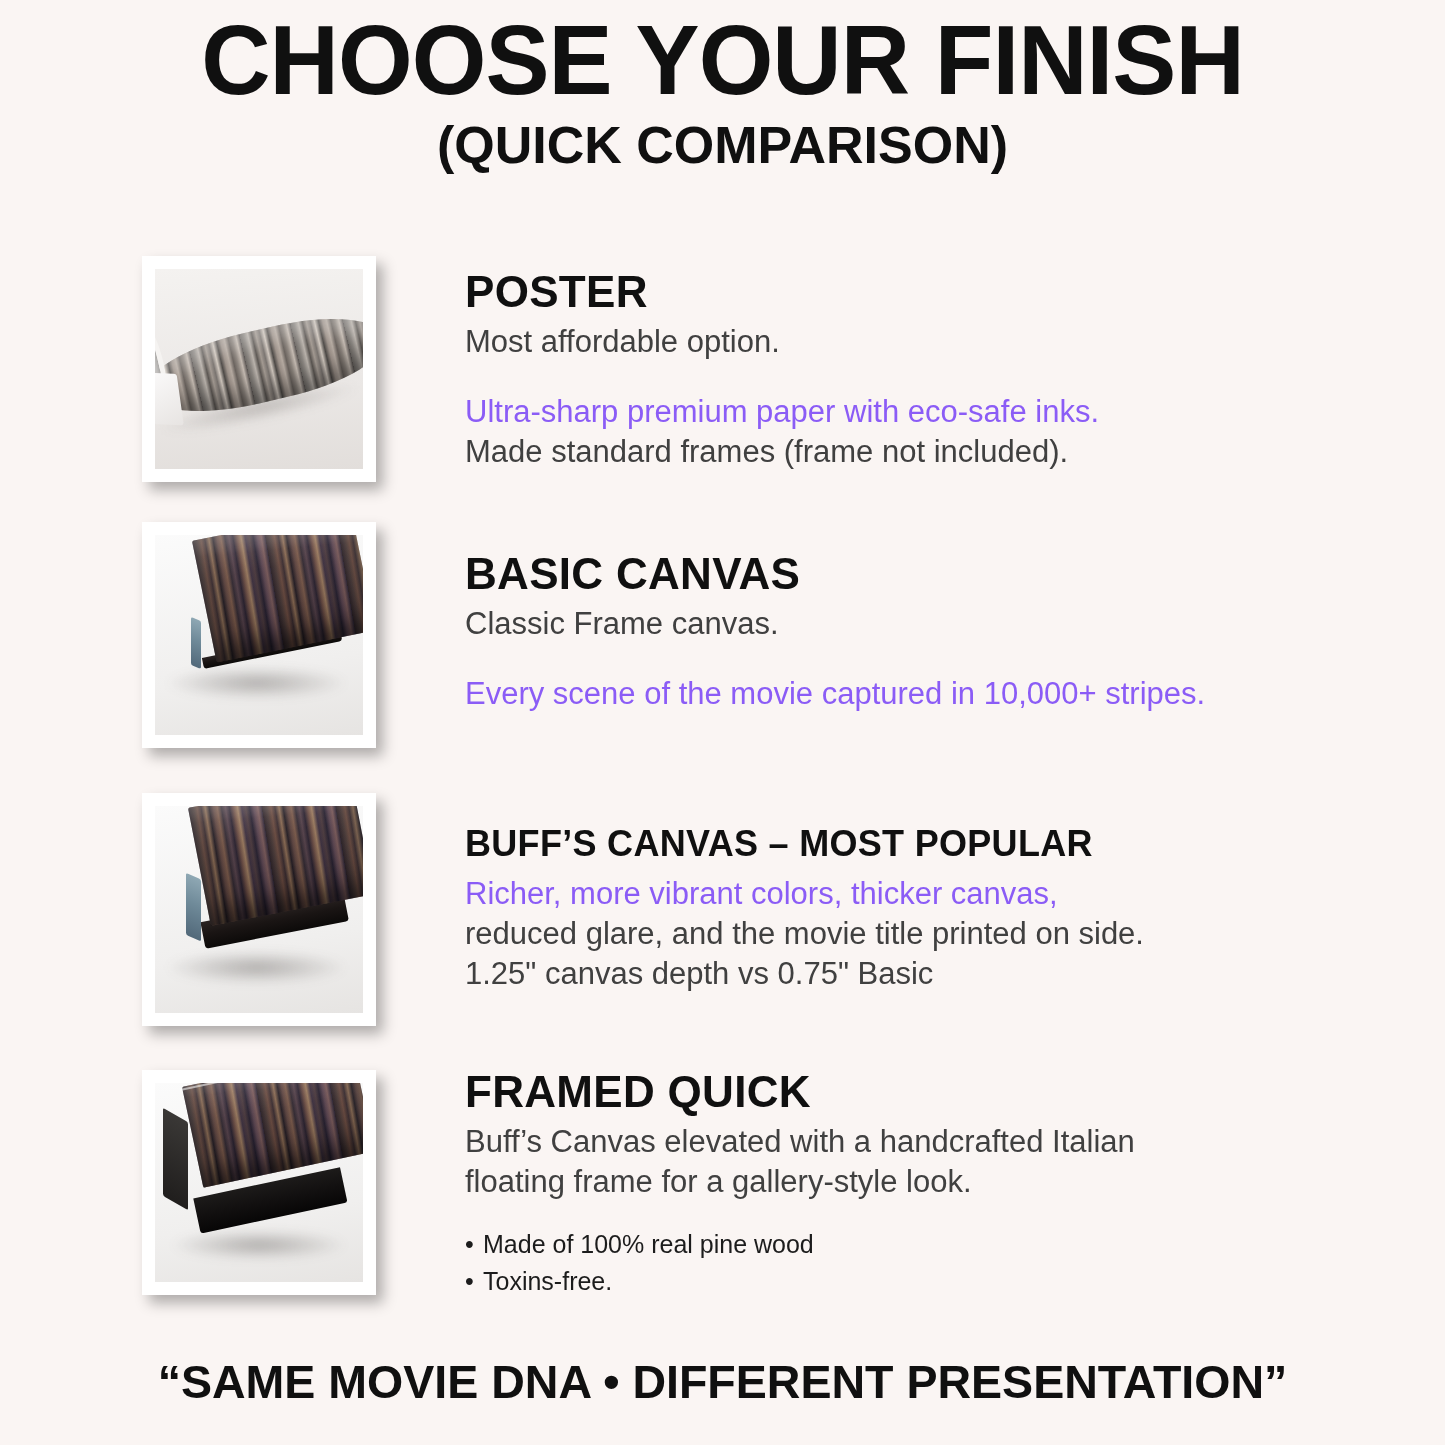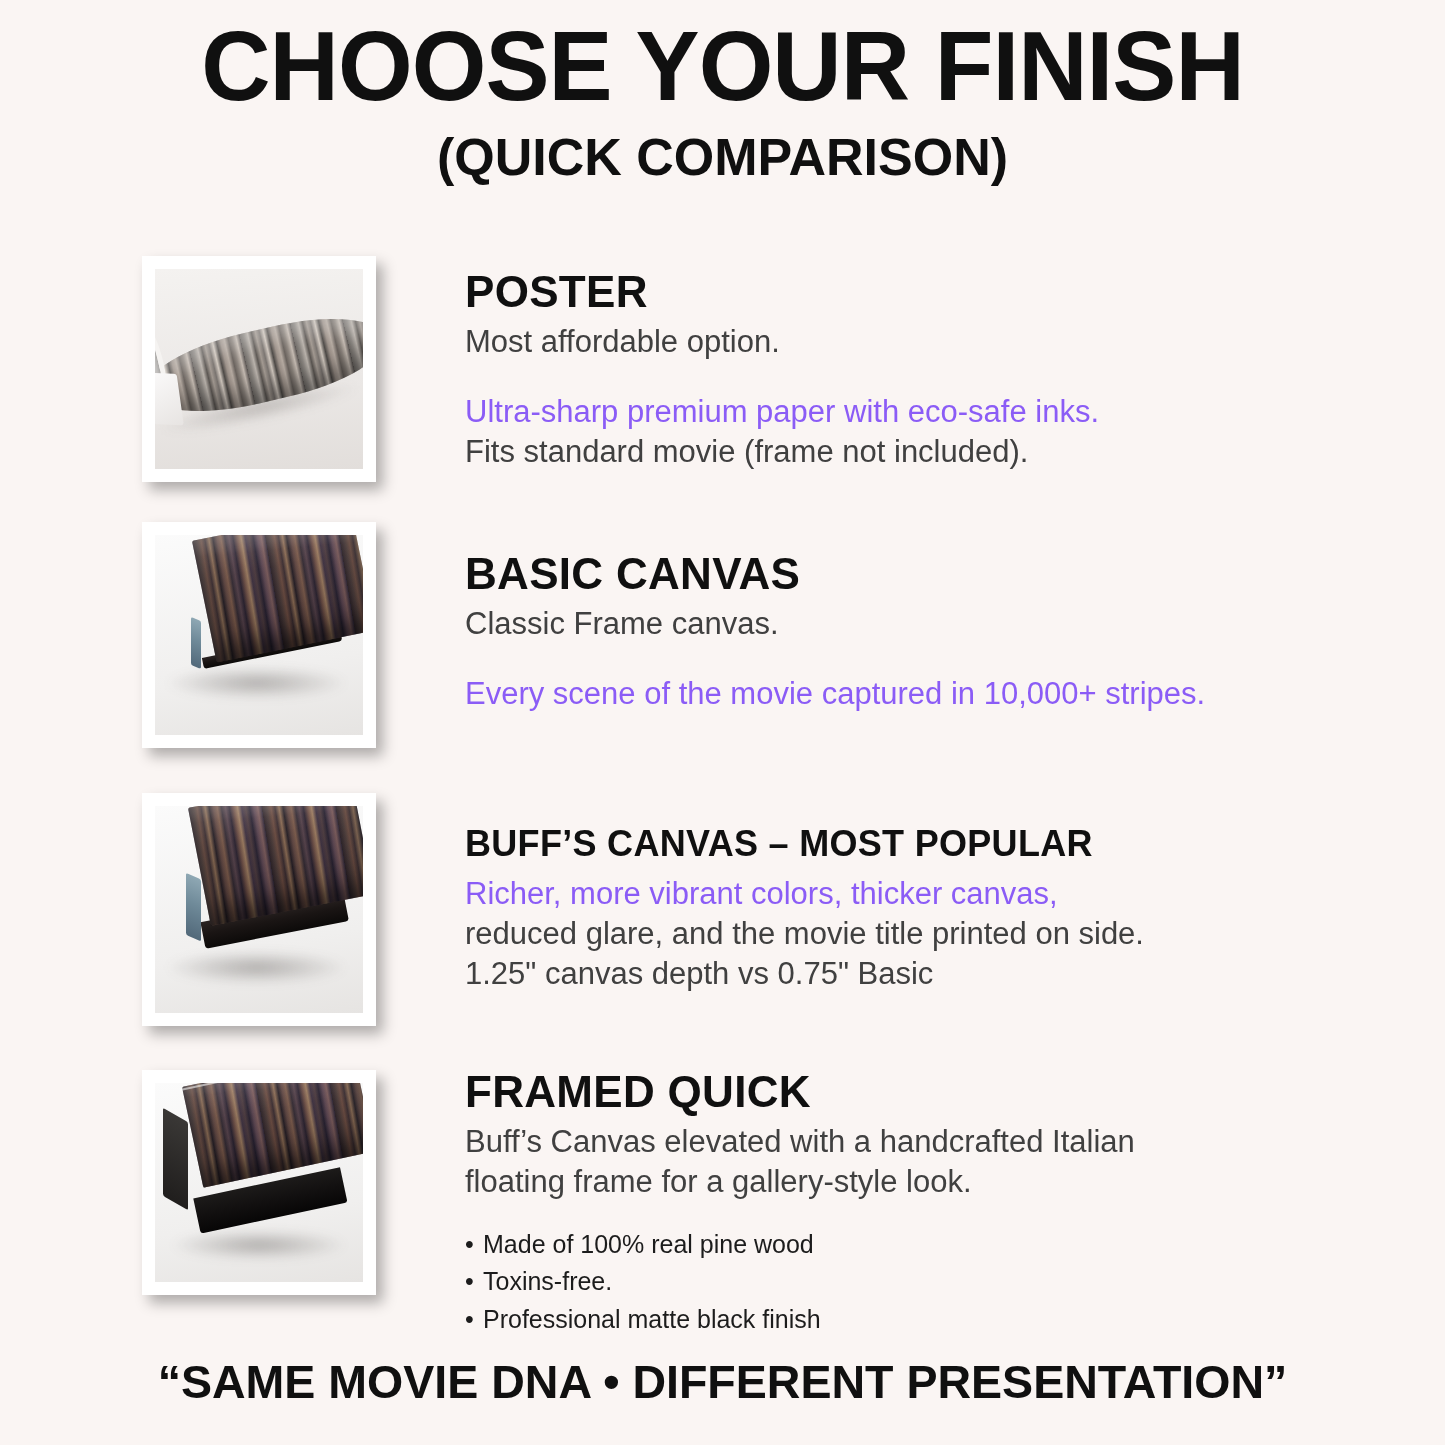--- a/index.html
+++ b/index.html
@@ -7,36 +7,36 @@
     width:1445px;height:1445px;
     background:#faf5f3;
     font-family:"Liberation Sans", sans-serif;
     color:#111111;
     overflow:hidden;
     position:relative;
   }
   .page{position:relative;width:1445px;height:1445px;}
 
   
-  .header{text-align:center;padding-top:16px;}
+  .header{text-align:center;padding-top:10px;}
   .title{
     font-size:99px;
     font-weight:bold;
     letter-spacing:-1px;
     line-height:1.02;
     color:#101010;
     margin:0;
     transform:scaleX(0.97);
   }
   .subtitle{
     font-size:52px;
     font-weight:bold;
     letter-spacing:0px;
     color:#101010;
-    margin:14px 0 0 0;
+    margin:8px 0 0 0;
     line-height:1.02;
   }
 
   
   .rows{position:absolute;left:0;top:0;width:1445px;height:1445px;}
   .row{position:absolute;left:0;width:1445px;}
 
   .thumb-wrap{
     position:absolute;
     background:#ffffff;
@@ -191,21 +191,21 @@
           <div class="roll"></div>
           <div class="roll-end"></div>
           <div class="roll-flap"></div>
         </div>
       </div>
 
       <div class="copy" style="left:465px;top:12px;width:820px;">
         <div class="h2">POSTER</div>
         <p class="lede">Most affordable option.</p>
         <p class="body">Ultra-sharp premium paper with eco-safe inks.</p>
-        <p class="lede">Fits standard movie (frame not included).</p>
+        <p class="lede">Made standard frames (frame not included).</p>
       </div>
     </div>
 
     <div class="row" style="top:522px;">
       <div class="thumb-wrap" style="left:142px;top:0px;width:234px;height:226px;">
         <div class="thumb">
           <div class="c-bg"></div>
           <div class="c-shadow" style="left:6%;top:66%;width:86%;height:16%;"></div>
           <div class="side" style="left:23%;top:61.5%;width:68%;height:5.5%;transform:rotate(-11.5deg);transform-origin:left center;border-radius:0 0 3px 3px;"></div>
           <div class="leftedge" style="left:17.5%;top:42%;width:5%;height:24%;transform:skewY(22deg);border-radius:2px;"></div>
@@ -260,21 +260,20 @@
         </div>
       </div>
 
       <div class="copy" style="left:465px;top:-2px;width:820px;">
         <div class="h2">FRAMED QUICK</div>
         <p class="lede">Buff’s Canvas elevated with a handcrafted Italian</p>
         <p class="lede">floating frame for a gallery-style look.</p>
         <ul class="bullets">
           <li><span class="dot">•</span><span>Made of 100% real pine wood</span></li>
           <li><span class="dot">•</span><span>Toxins-free.</span></li>
-          <li><span class="dot">•</span><span>Professional matte black finish</span></li>
         </ul>
       </div>
     </div>
 
   </div>
 
   <div class="footer">“SAME MOVIE DNA • DIFFERENT PRESENTATION”</div>
 
 </div>
 

